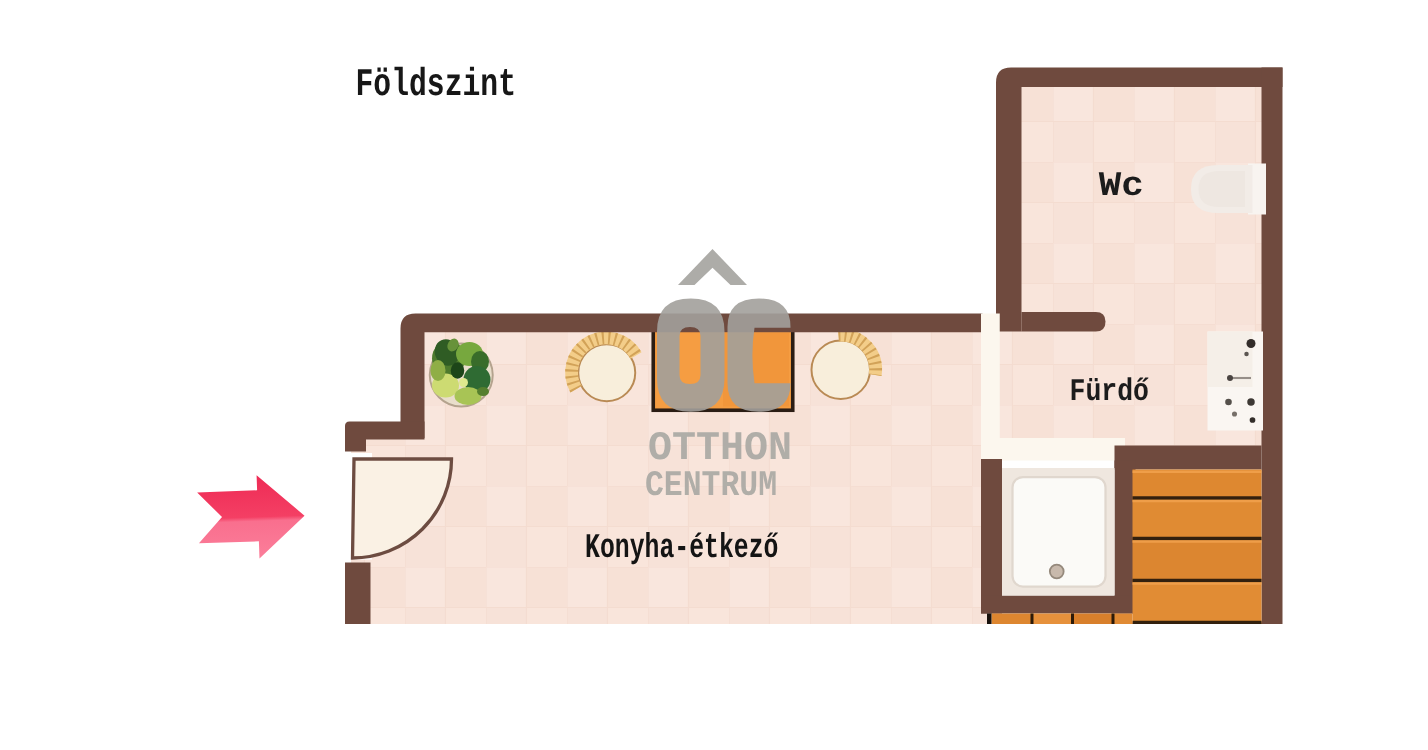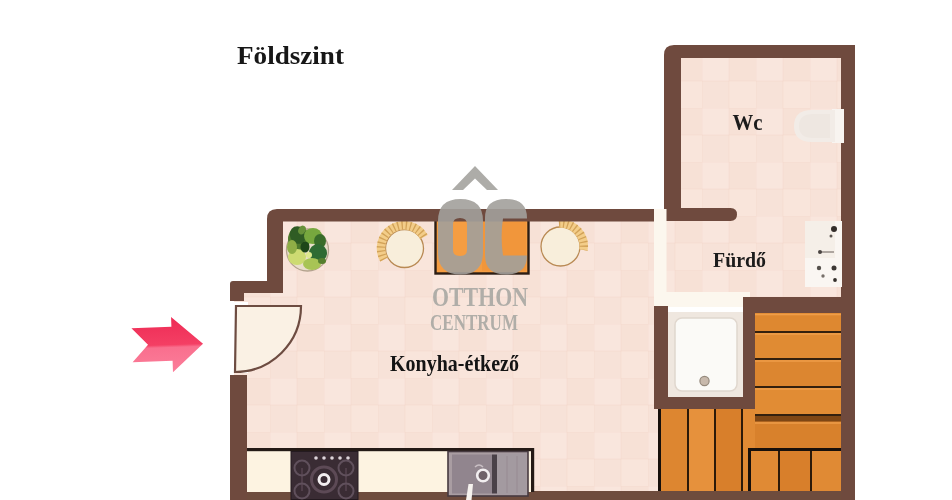--- a/index.html
+++ b/index.html
@@ -1,17 +1,17 @@
 <!DOCTYPE html>
 <html><head>
 <meta charset="utf-8">
 <style>
   html,body{margin:0;padding:0;background:#ffffff;}
-  #stage{position:relative;width:952px;height:500px;background:#ffffff;overflow:hidden;
-         font-family:Liberation Serif, serif;border-radius:10px;}
+  #stage{position:relative;width:952px;height:416px;background:#ffffff;overflow:hidden;
+         font-family:Liberation Mono, monospace;border-radius:10px;}
 </style>
 </head>
 <body>
 <div id="stage">
 <svg width="952" height="500" viewBox="0 0 952 500">
 <defs>
   <pattern id="tiles" width="54" height="54" patternUnits="userSpaceOnUse">
     <rect width="54" height="54" fill="#f8e4da"></rect>
     <rect width="27" height="27" fill="#f9e6dd"></rect>
     <rect x="27" width="27" height="27" fill="#f7e1d6"></rect>

